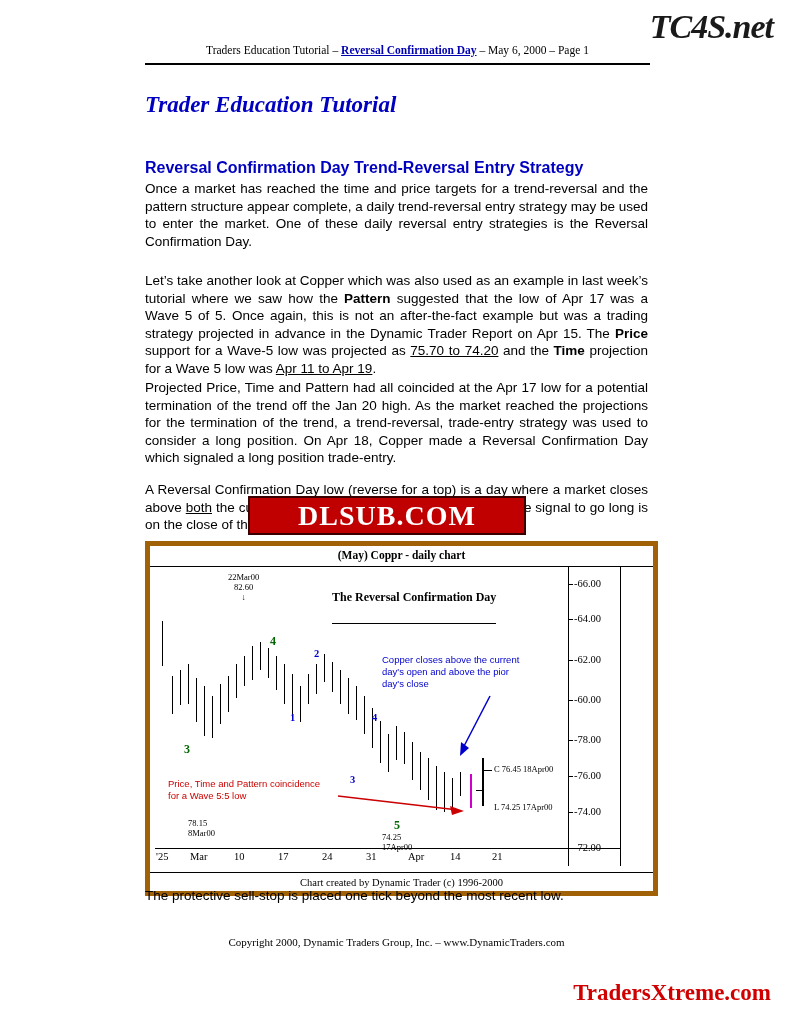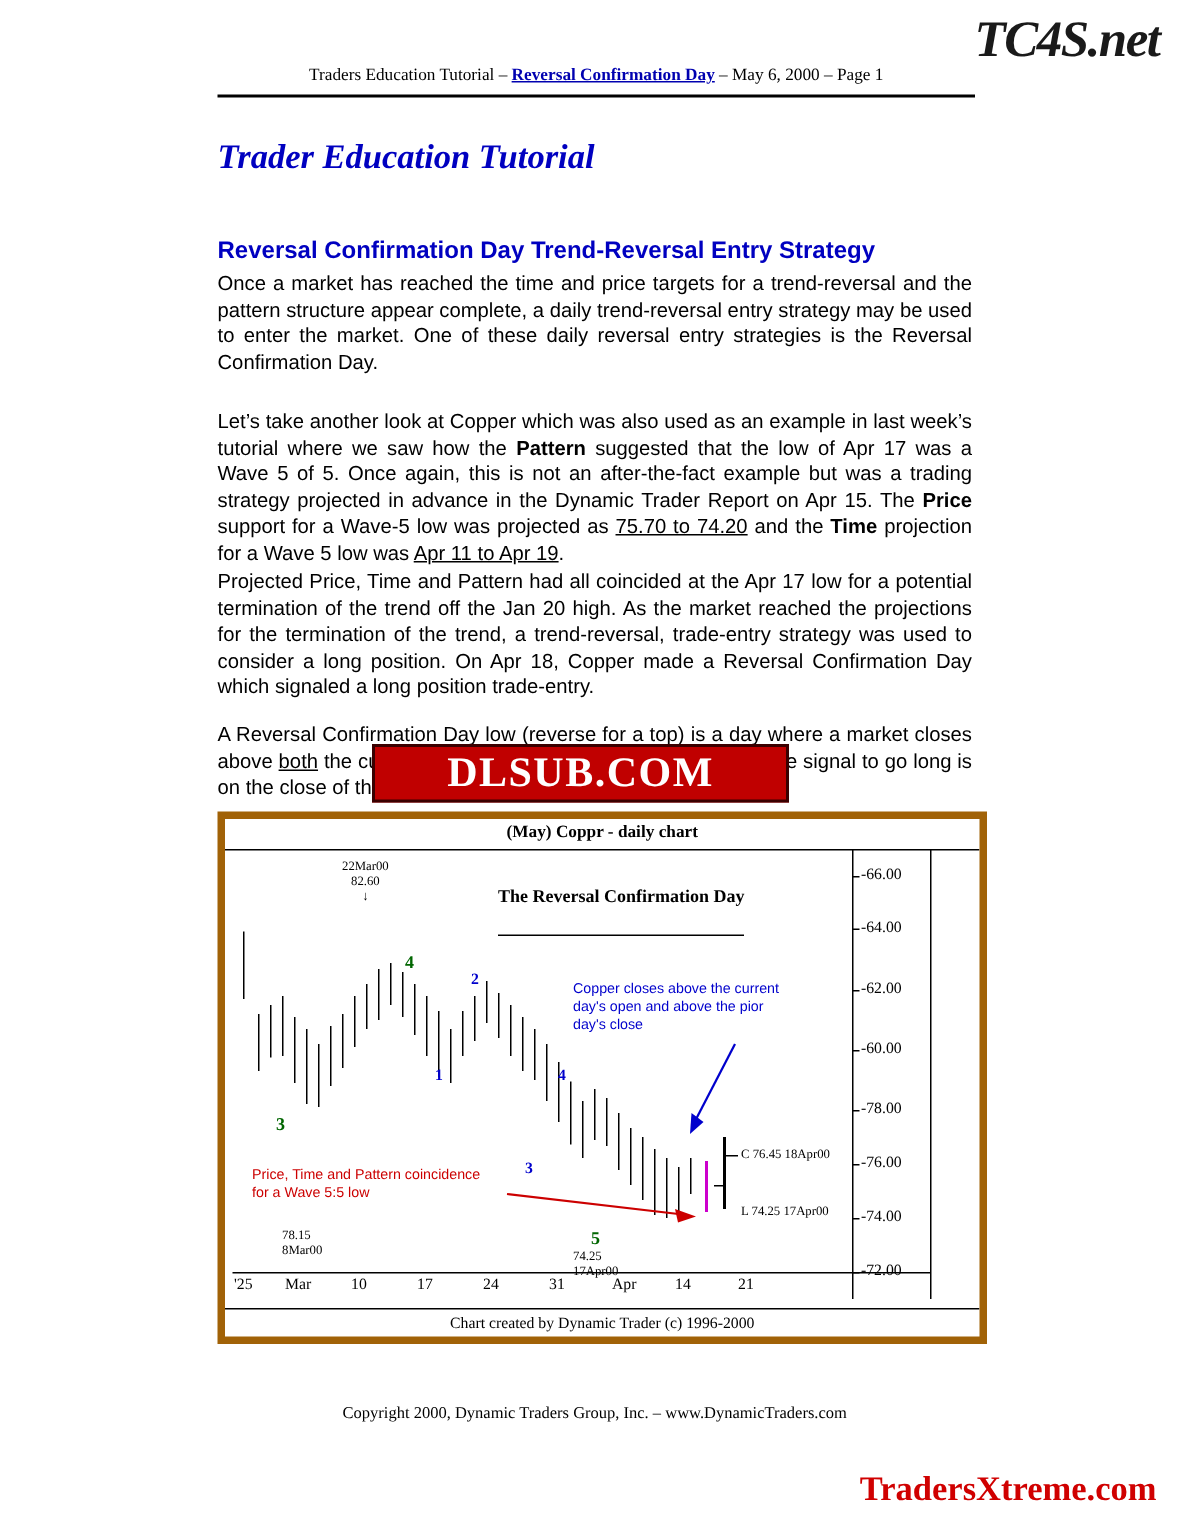--- a/index.html
+++ b/index.html
@@ -424,16 +424,17 @@
     <div class="note-red" style="left:18px; top:232px; width:165px;">Price, Time and Pattern coincidence for a Wave 5:5 low</div>
     <svg style="position:absolute; left:186px; top:244px;" width="130" height="30">
       <line x1="2" y1="6" x2="122" y2="20" stroke="#cc0000" stroke-width="1.5"></line>
       <polygon points="128,21 114,16 116,25" fill="#cc0000"></polygon>
     </svg>
 
     <div class="chart-footer-rule"></div>
     <div class="chart-footer">Chart created by Dynamic Trader (c) 1996-2000</div>
   </div>
 
+  <div class="caption">The protective sell-stop is placed one tick beyond the most recent low.</div>
   <div class="copyright">Copyright 2000, Dynamic Traders Group, Inc. – www.DynamicTraders.com</div>
 
   <div class="brand-bottom">TradersXtreme.com</div>
 </div>
 
 </body></html>

